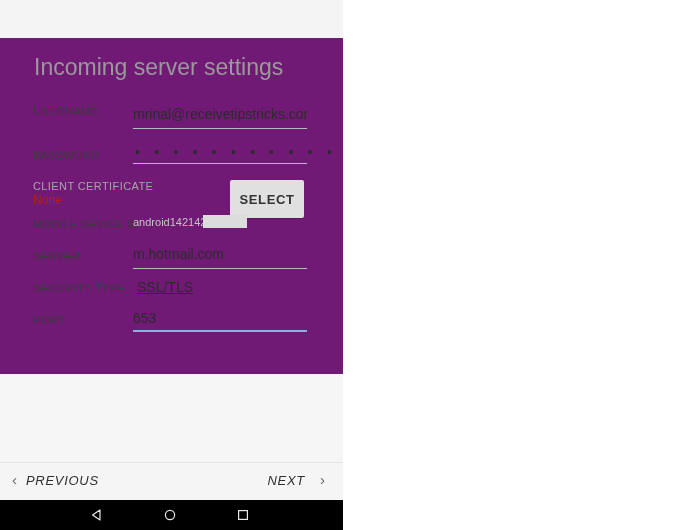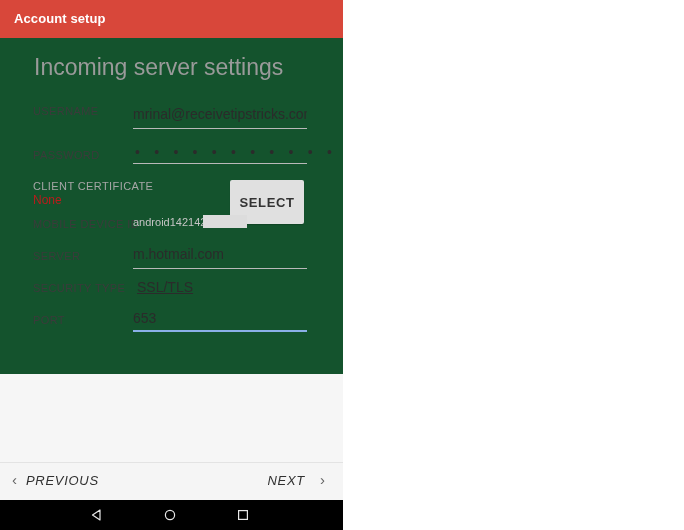--- a/index.html
+++ b/index.html
@@ -44,21 +44,21 @@
     white-space: nowrap;
   }
 
   
   #content {
     position: absolute;
     left: 0;
     top: 38px;
     width: 343px;
     height: 336px;
-    background: #14532d;
+    background: #701a75;
   }
   #page-title {
     position: absolute;
     left: 34px;
     top: 16px;
     font-size: 23px;
     font-weight: 300;
     color: #9a9a9a;
     white-space: nowrap;
   }
@@ -117,21 +117,21 @@
     color: #2b2b2b;
     white-space: nowrap;
   }
 
   
   #select-button {
     position: absolute;
     left: 230px;
     top: 180px;
     width: 74px;
-    height: 44px;
+    height: 38px;
     background: #e0e0e0;
     border: none;
     border-radius: 2px;
     font-family: "Liberation Sans", sans-serif;
     font-size: 13px;
     font-weight: bold;
     color: #333333;
     letter-spacing: 0.6px;
     box-shadow: 0 1px 1px rgba(0,0,0,0.18);
     cursor: pointer;
@@ -196,23 +196,20 @@
   }
   #sys-back  { left: 90px; }
   #sys-home  { left: 163px; }
   #sys-recent{ left: 236px; }
 </style>
 </head>
 <body>
 
 <div id="phone">
 
-  <div id="appbar">
-    <div id="appbar-title">Account setup</div>
-  </div>
 
   <div id="content">
     <div id="page-title">Incoming server settings</div>
   </div>
 
   <div class="row">
     <div class="label" style="top:105px;">USERNAME</div>
     <div class="value" style="top:106px; width:174px; overflow:hidden;">mrinal@receivetipstricks.com</div>
     <div class="underline" style="top:128px;"></div>
   </div>

